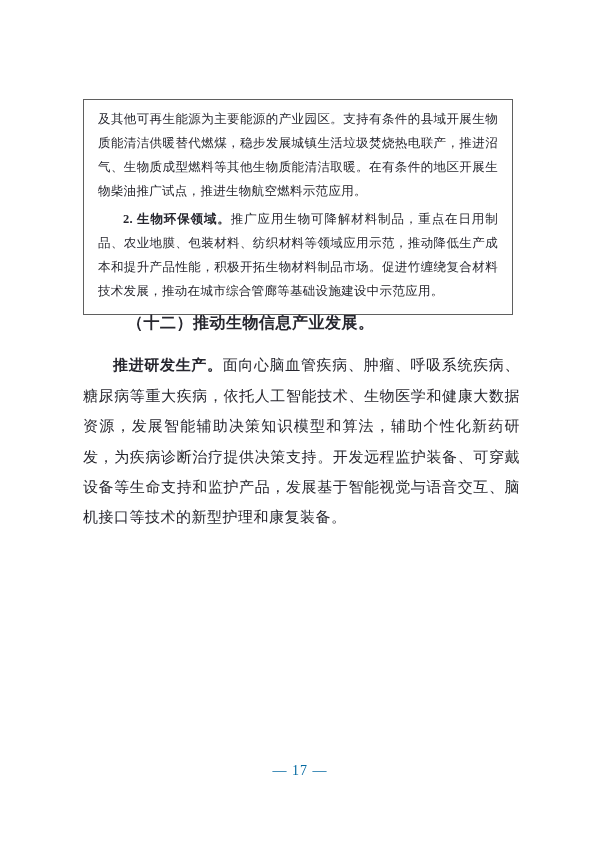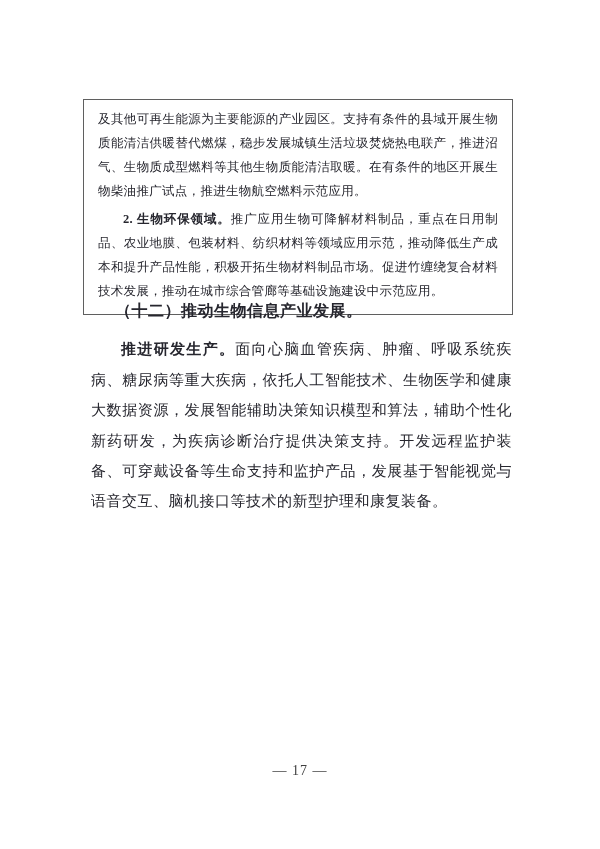--- a/index.html
+++ b/index.html
@@ -39,50 +39,50 @@
     text-indent: 2em;
   }
   
   .body-text {
     position: absolute;
     left: 83px;
     top: 296px;
     width: 437px;
   }
   .section-heading {
-    margin: 0;
+    margin: 12px;
     font-size: 16px;
     font-weight: bold;
     line-height: 30.4px;
     letter-spacing: 0.5px;
     text-indent: 2em;
     font-family: Liberation Serif, serif;
   }
   .para {
-    margin: 8px;
+    margin: 0;
     font-size: 15px;
     line-height: 30.4px;
     letter-spacing: 0.5px;
     text-align: justify;
     text-justify: inter-character;
     text-indent: 2em;
   }
   .lead {
     font-weight: bold;
   }
   
   .page-number {
     position: absolute;
     left: 0;
     top: 763px;
     width: 100%;
     text-align: center;
     font-size: 14px;
     letter-spacing: 1px;
-    color: #404040;
+    color: #0369a1;
   }
 </style>
 </head>
 <body>
 
 <div class="page">
 
   <div class="boxed-section">
     <p class="box-para"><span>及其他可再生能源为主要能源的产业园区。支持有条件的县域开展生物质能清洁供暖替代燃煤，稳步发展城镇生活垃圾焚烧热电联产，推进沼气、生物质成型燃料等其他生物质能清洁取暖。在有条件的地区开展生物柴油推广试点，推进生物航空燃料示范应用。</span></p>
     <p class="box-para indented"><span class="lead">2. 生物环保领域。</span><span>推广应用生物可降解材料制品，重点在日用制品、农业地膜、包装材料、纺织材料等领域应用示范，推动降低生产成本和提升产品性能，积极开拓生物材料制品市场。促进竹缠绕复合材料技术发展，推动在城市综合管廊等基础设施建设中示范应用。</span></p>

